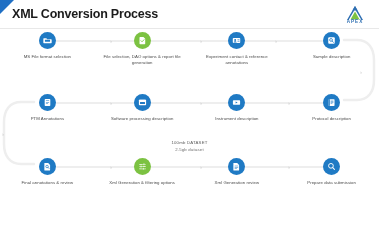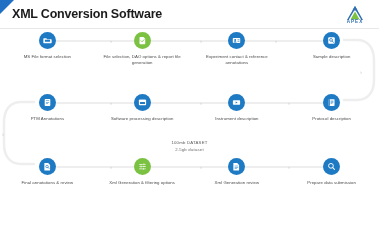--- a/index.html
+++ b/index.html
@@ -141,21 +141,21 @@
   }
   .dataset-note .ds-top { color: #5d5d5d; }
 </style>
 </head>
 <body>
 
 <div class="slide">
 
   <div class="corner-wedge"></div>
 
-  <div class="slide-title">XML Conversion Software</div>
+  <div class="slide-title">XML Conversion Process</div>
   <div class="header-rule"></div>
 
   <div class="logo">
     <svg width="32" height="22" viewBox="0 0 32 22">
       <path d="M16 2 L24 16 L22.4 16 L16 5.2 L9.6 16 L8 16 Z" fill="#2f6fb2"></path>
       <path d="M16 7.5 L20.5 15.5 L11.5 15.5 Z" fill="#7cc242"></path>
       <path d="M16 2 L18.6 6.6 L13.4 6.6 Z" fill="#2f6fb2"></path>
     </svg>
   </div>
   <div class="logo-text">APEX</div>

